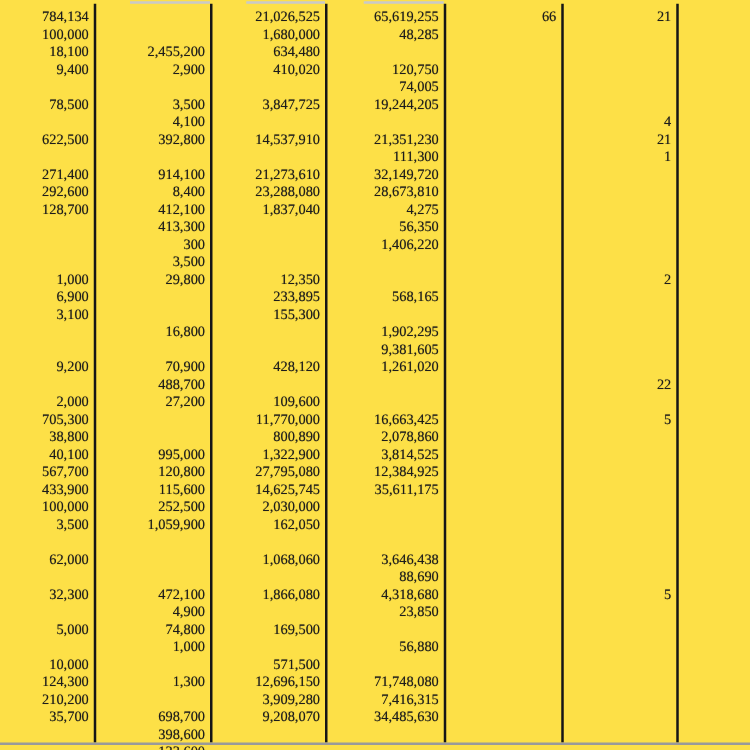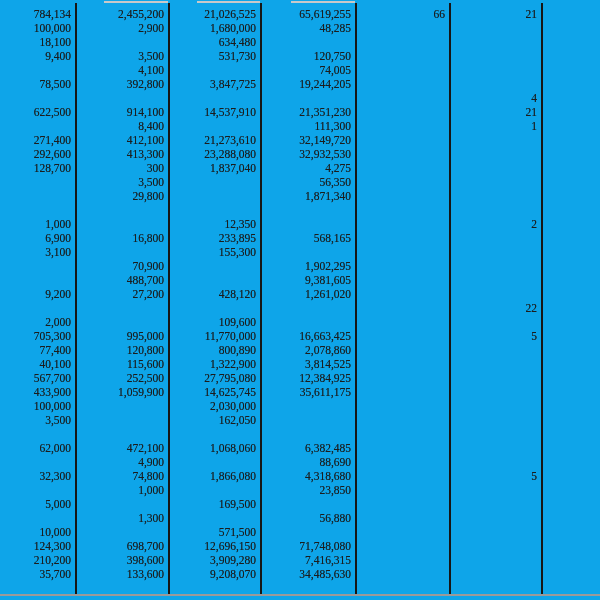--- a/index.html
+++ b/index.html
@@ -1,19 +1,19 @@
 <!DOCTYPE html>
 <html><head>
 <meta charset="utf-8">
 <style>
   html,body{margin:0;padding:0;background:#ffffff;}
   .sheet{
     position:relative;
     width:600px;height:600px;
-    background:#0ea5e9;
+    background:#fde047;
     overflow:hidden;
     font-family:"Liberation Serif","DejaVu Serif",serif;
   }
   .rows{
     position:absolute;
     left:0; top:7px; width:600px;
   }
   .row{
     display:flex;
     height:14px;
@@ -23,21 +23,21 @@
     box-sizing:border-box;
     text-align:right;
     padding-right:4px;
     font-size:11.5px;
     color:#1c1c1c;
     text-shadow:0 0 0.6px rgba(20,20,20,0.55);
     white-space:nowrap;
     overflow:visible;
   }
   .c0{width:75px;}
-  .c1{width:93px;}
+  .c1{width:93px;margin-top:28px;}
   .c2{width:92px;}
   .c3{width:95px;}
   .c4{width:94px;}
   .c5{width:92px;}
   .c6{flex:1;}
   .vline{
     position:absolute;
     top:3px;
     width:2px;
     height:591px;
@@ -88,21 +88,21 @@
         <div class="cell c1"></div>
         <div class="cell c2">634,480</div>
         <div class="cell c3"></div>
         <div class="cell c4"></div>
         <div class="cell c5"></div>
         <div class="cell c6"></div>
       </div>
       <div class="row">
         <div class="cell c0">9,400</div>
         <div class="cell c1">3,500</div>
-        <div class="cell c2">531,730</div>
+        <div class="cell c2">410,020</div>
         <div class="cell c3">120,750</div>
         <div class="cell c4"></div>
         <div class="cell c5"></div>
         <div class="cell c6"></div>
       </div>
       <div class="row">
         <div class="cell c0"></div>
         <div class="cell c1">4,100</div>
         <div class="cell c2"></div>
         <div class="cell c3">74,005</div>
@@ -152,21 +152,21 @@
         <div class="cell c2">21,273,610</div>
         <div class="cell c3">32,149,720</div>
         <div class="cell c4"></div>
         <div class="cell c5"></div>
         <div class="cell c6"></div>
       </div>
       <div class="row">
         <div class="cell c0">292,600</div>
         <div class="cell c1">413,300</div>
         <div class="cell c2">23,288,080</div>
-        <div class="cell c3">32,932,530</div>
+        <div class="cell c3">28,673,810</div>
         <div class="cell c4"></div>
         <div class="cell c5"></div>
         <div class="cell c6"></div>
       </div>
       <div class="row">
         <div class="cell c0">128,700</div>
         <div class="cell c1">300</div>
         <div class="cell c2">1,837,040</div>
         <div class="cell c3">4,275</div>
         <div class="cell c4"></div>
@@ -179,21 +179,21 @@
         <div class="cell c2"></div>
         <div class="cell c3">56,350</div>
         <div class="cell c4"></div>
         <div class="cell c5"></div>
         <div class="cell c6"></div>
       </div>
       <div class="row">
         <div class="cell c0"></div>
         <div class="cell c1">29,800</div>
         <div class="cell c2"></div>
-        <div class="cell c3">1,871,340</div>
+        <div class="cell c3">1,406,220</div>
         <div class="cell c4"></div>
         <div class="cell c5"></div>
         <div class="cell c6"></div>
       </div>
       <div class="row">
         <div class="cell c0"></div>
         <div class="cell c1"></div>
         <div class="cell c2"></div>
         <div class="cell c3"></div>
         <div class="cell c4"></div>
@@ -275,21 +275,21 @@
       <div class="row">
         <div class="cell c0">705,300</div>
         <div class="cell c1">995,000</div>
         <div class="cell c2">11,770,000</div>
         <div class="cell c3">16,663,425</div>
         <div class="cell c4"></div>
         <div class="cell c5">5</div>
         <div class="cell c6"></div>
       </div>
       <div class="row">
-        <div class="cell c0">77,400</div>
+        <div class="cell c0">38,800</div>
         <div class="cell c1">120,800</div>
         <div class="cell c2">800,890</div>
         <div class="cell c3">2,078,860</div>
         <div class="cell c4"></div>
         <div class="cell c5"></div>
         <div class="cell c6"></div>
       </div>
       <div class="row">
         <div class="cell c0">40,100</div>
         <div class="cell c1">115,600</div>
@@ -341,21 +341,21 @@
         <div class="cell c2"></div>
         <div class="cell c3"></div>
         <div class="cell c4"></div>
         <div class="cell c5"></div>
         <div class="cell c6"></div>
       </div>
       <div class="row">
         <div class="cell c0">62,000</div>
         <div class="cell c1">472,100</div>
         <div class="cell c2">1,068,060</div>
-        <div class="cell c3">6,382,485</div>
+        <div class="cell c3">3,646,438</div>
         <div class="cell c4"></div>
         <div class="cell c5"></div>
         <div class="cell c6"></div>
       </div>
       <div class="row">
         <div class="cell c0"></div>
         <div class="cell c1">4,900</div>
         <div class="cell c2"></div>
         <div class="cell c3">88,690</div>
         <div class="cell c4"></div>

